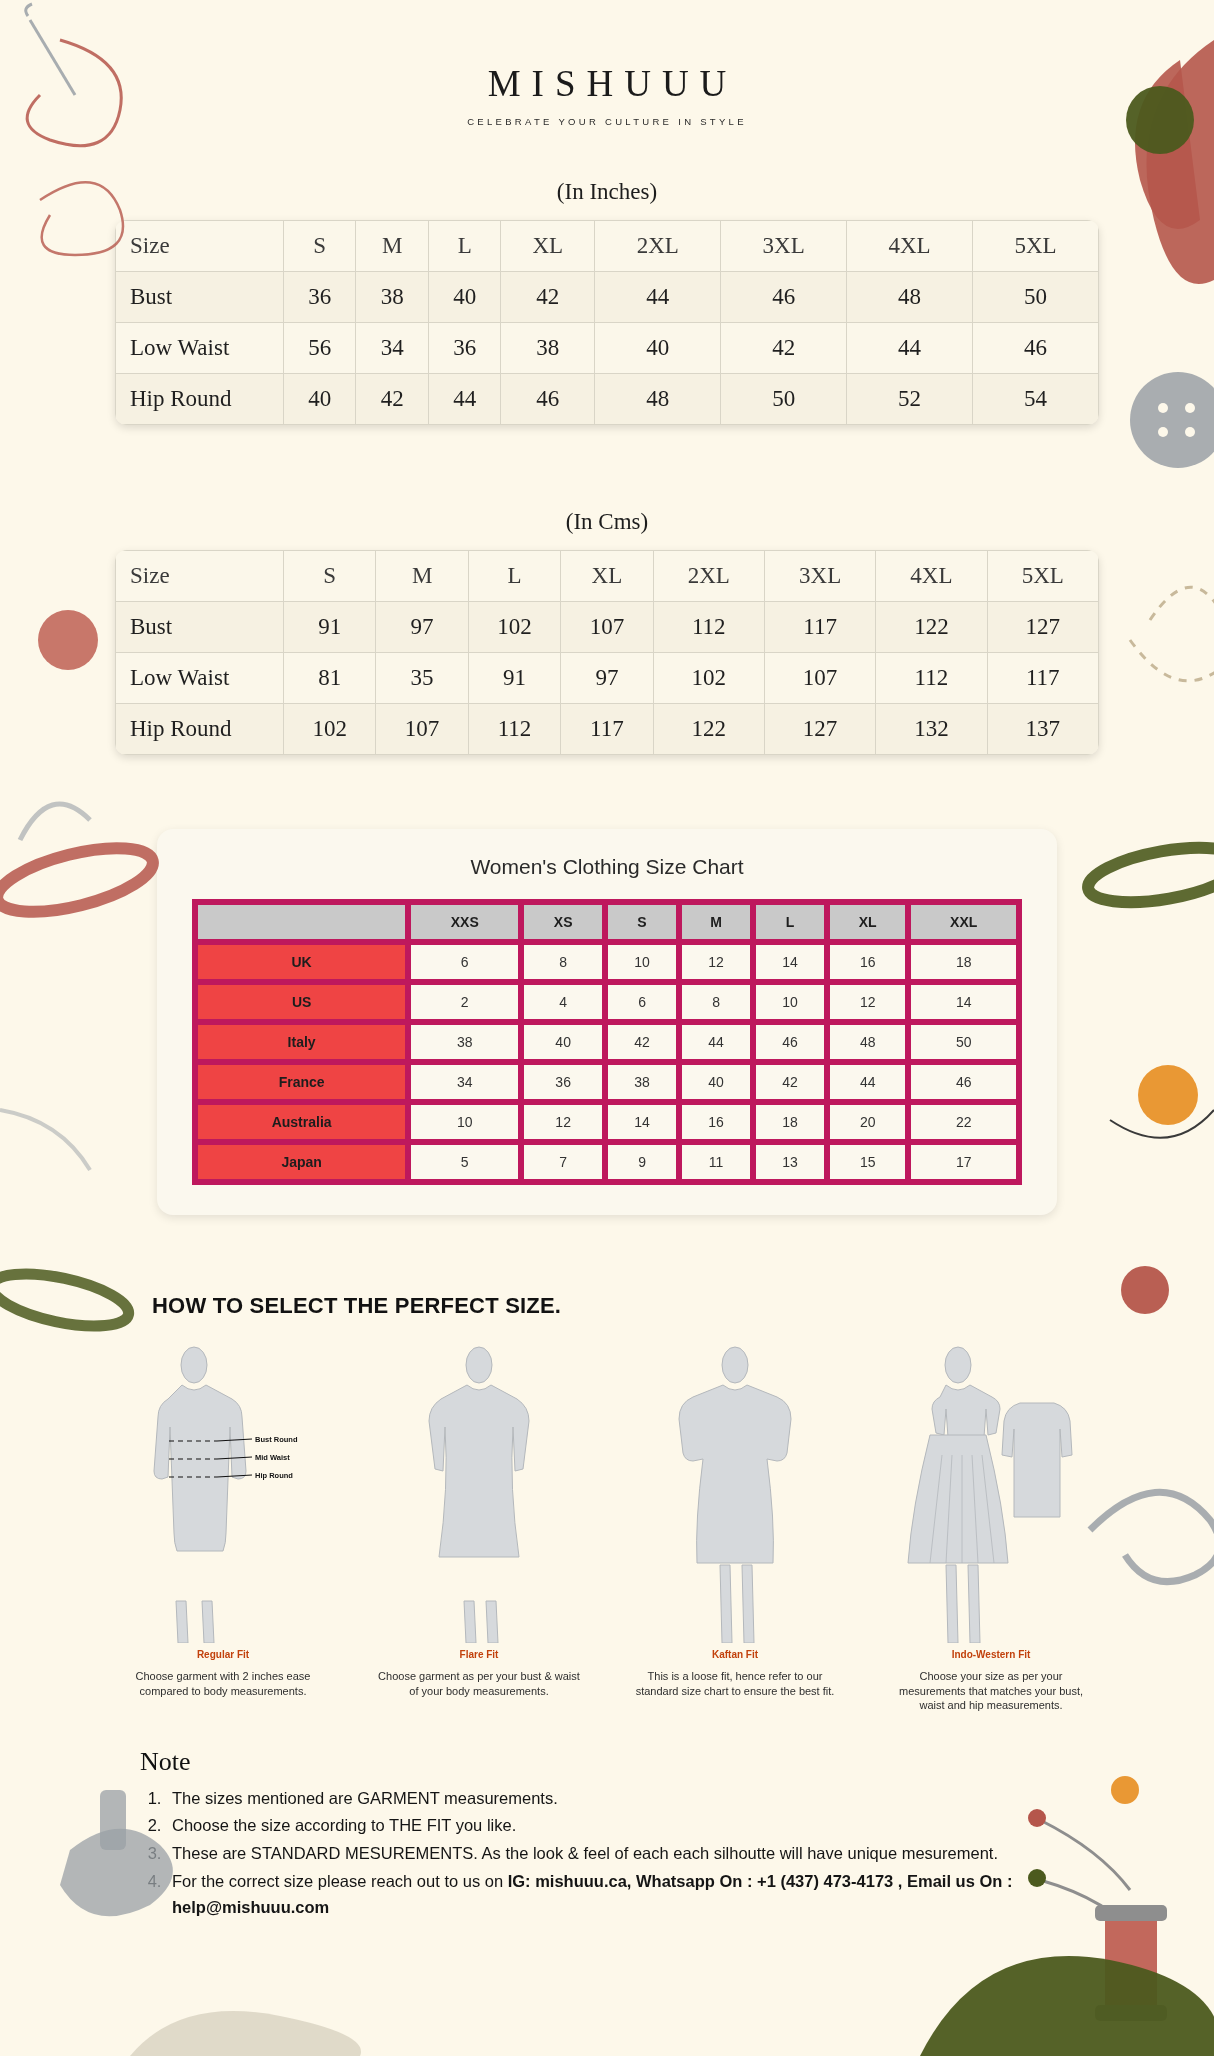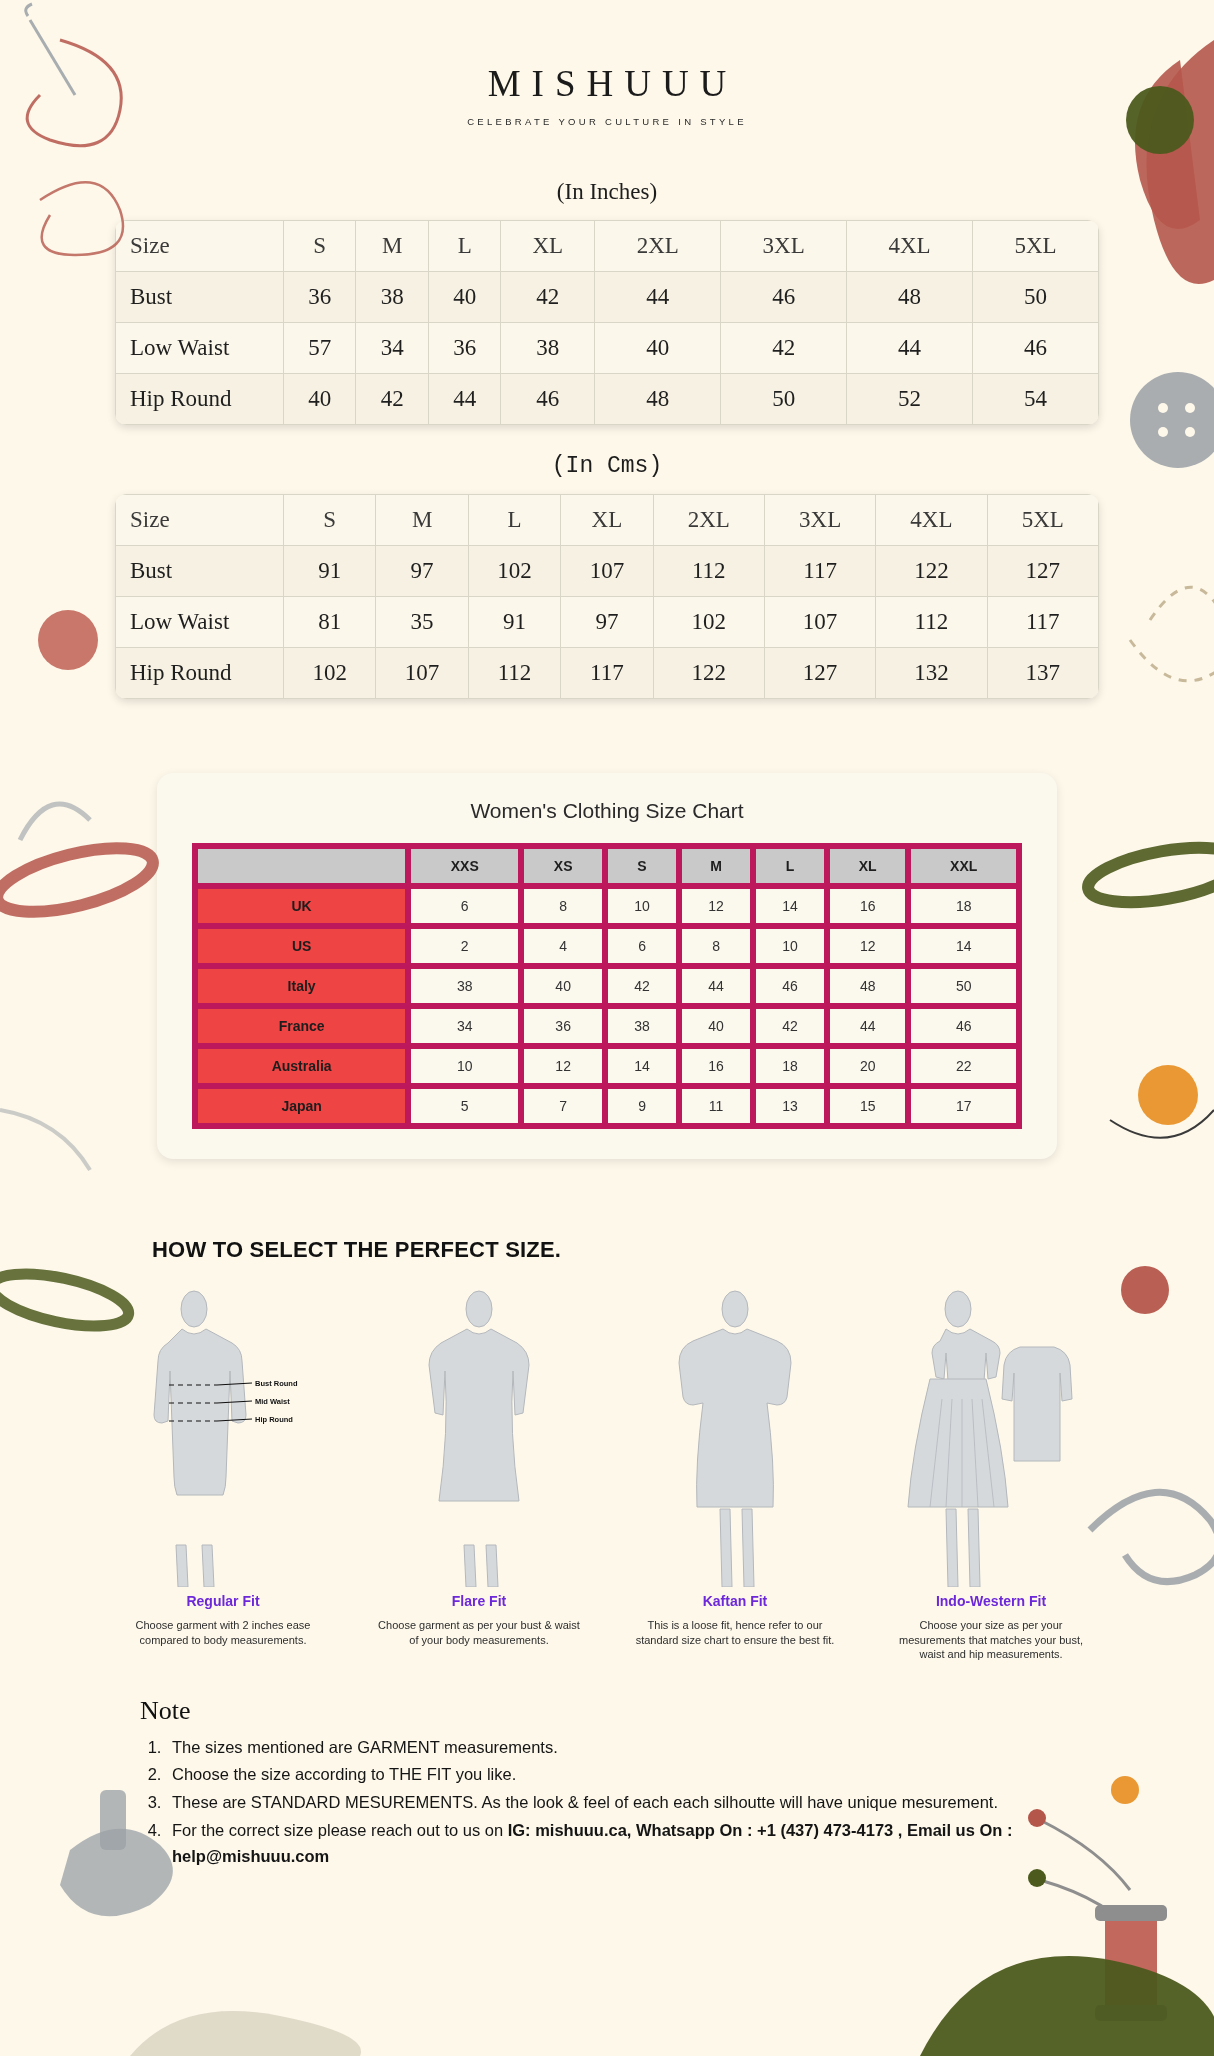--- a/index.html
+++ b/index.html
@@ -45,21 +45,21 @@
   }
 
   .unit-title {
     text-align: center;
     font-family: "Liberation Serif", serif;
     font-size: 23px;
     color: #1d1d1d;
     margin-top: 52px;
     margin-bottom: 15px;
   }
-  .unit-title.cms { margin-top: 28px; font-family: Liberation Mono, monospace; }
+  .unit-title.cms { margin-top: 84px; }
 
   .size-table-wrap {
     margin: 0 auto;
     width: 984px;
     background: #fbf6e8;
     border-radius: 12px;
     box-shadow: 0 3px 9px rgba(0,0,0,0.13);
     overflow: hidden;
   }
   table.size-table {
@@ -137,23 +137,23 @@
     letter-spacing: 0.2px;
   }
   .figures {
     display: flex;
     justify-content: center;
     gap: 34px;
     margin-top: 24px;
   }
   .figure { width: 222px; text-align: center; }
   .fig-caption-title {
-    font-size: 14px;
+    font-size: 10px;
     font-weight: bold;
-    color: #6d28d9;
+    color: #c2410c;
     margin-top: 6px;
   }
   .fig-caption-body {
     font-size: 11px;
     color: #2e2e2e;
     line-height: 1.32;
     margin-top: 9px;
     padding: 0 10px;
   }
 
@@ -255,21 +255,21 @@
         <td>38</td>
         <td>40</td>
         <td>42</td>
         <td>44</td>
         <td>46</td>
         <td>48</td>
         <td>50</td>
       </tr>
       <tr>
         <th class="rowlabel">Low Waist</th>
-        <td>57</td>
+        <td>56</td>
         <td>34</td>
         <td>36</td>
         <td>38</td>
         <td>40</td>
         <td>42</td>
         <td>44</td>
         <td>46</td>
       </tr>
       <tr>
         <th class="rowlabel">Hip Round</th>

